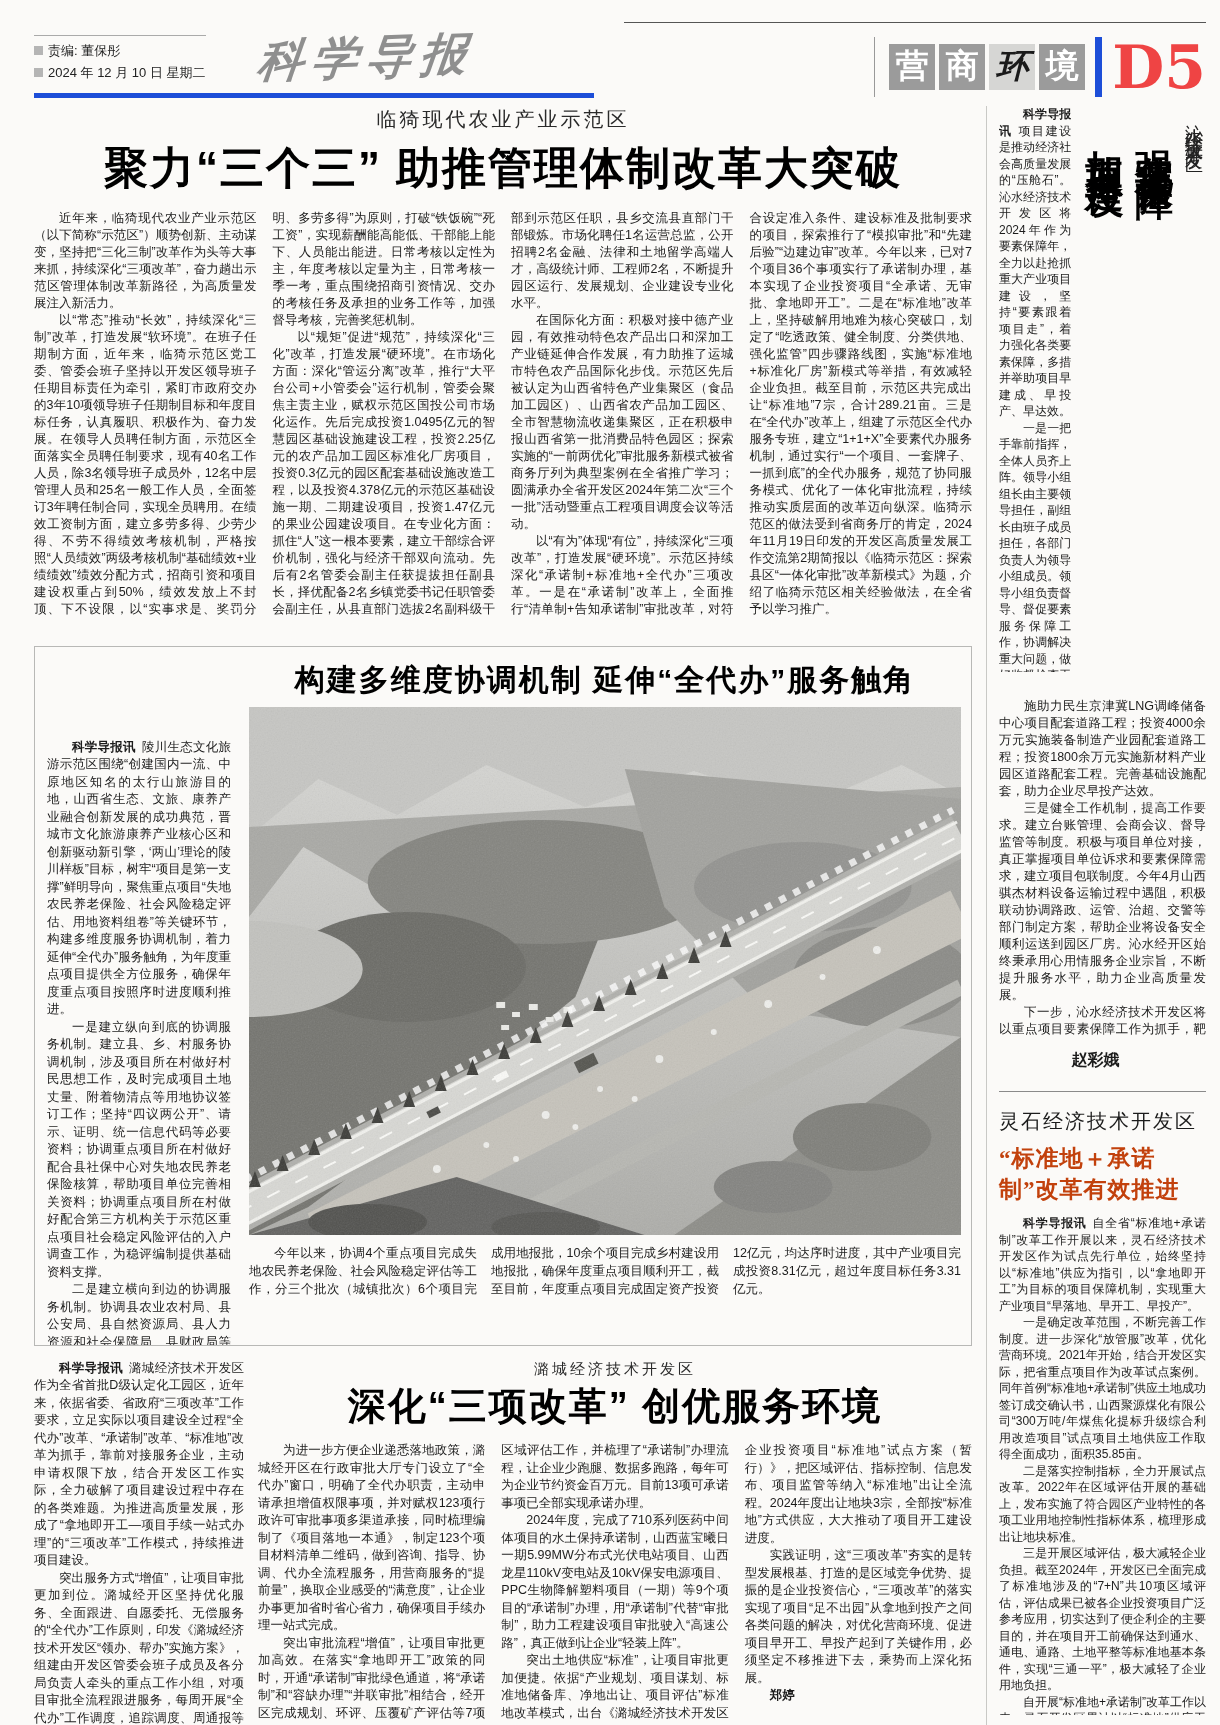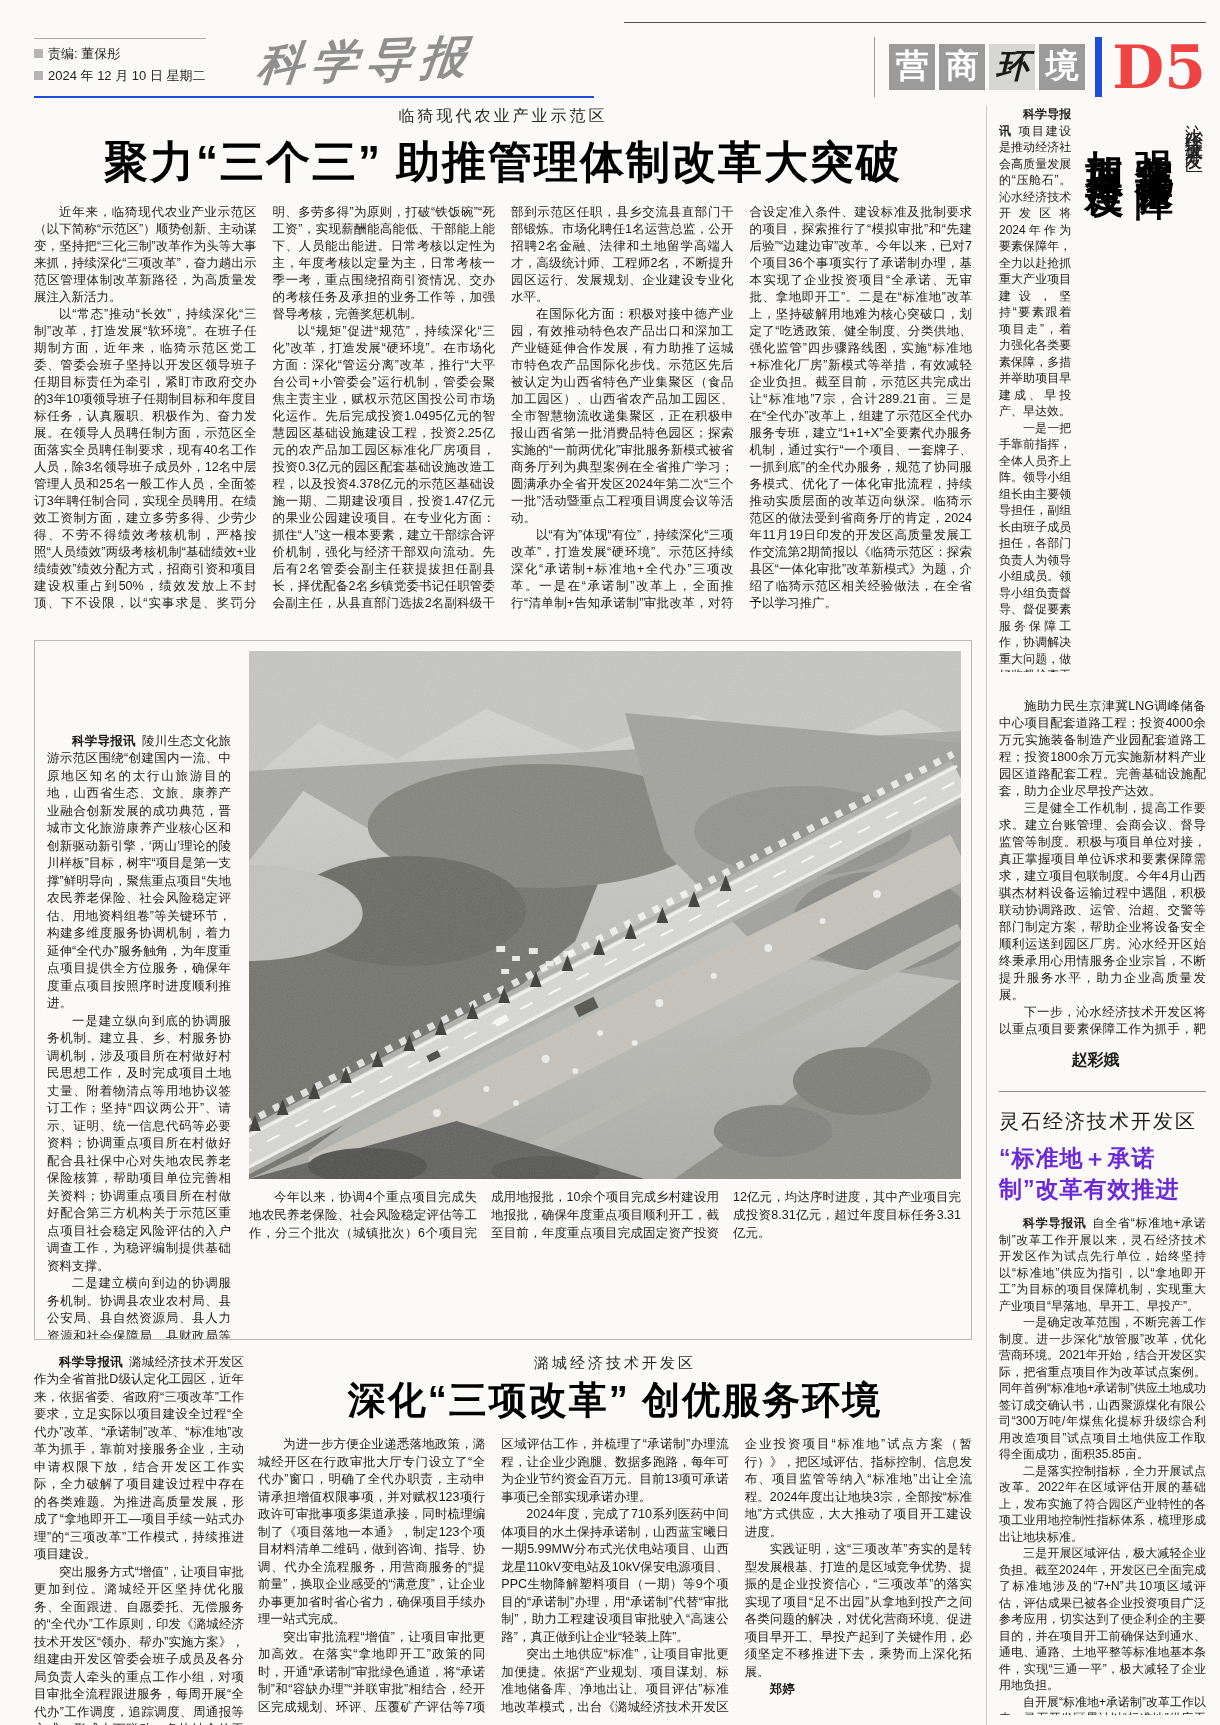--- a/index.html
+++ b/index.html
@@ -1,39 +1,39 @@
 <!DOCTYPE html>
 <html><head>
 <meta charset="utf-8">
 <style>
   html,body{margin:0;padding:0;background:#e8e6e2;}
   .page{position:relative;width:1220px;height:1725px;margin:0 auto;background:#fbfaf8;
         box-sizing:border-box;padding:22px 14px 0 34px;overflow:hidden;
         font-family:"Liberation Sans",sans-serif;color:#1c1c1c;}
   
   .head{display:flex;align-items:flex-end;height:76px;margin-bottom:8px;}
-  .head-left{display:flex;align-items:flex-end;width:560px;border-bottom:2px solid #1d4ed8;padding-bottom:8px;}
+  .head-left{display:flex;align-items:flex-end;width:560px;border-bottom:5px solid #1d4ed8;padding-bottom:8px;}
   .meta{font-size:13px;line-height:1.75;color:#222;white-space:nowrap;border-top:1px solid #aaa;padding-top:4px;}
   .sq{display:inline-block;width:9px;height:9px;background:#b5b5b5;margin-right:5px;}
   .masthead{font-family:"DejaVu Serif",serif;font-style:italic;font-weight:bold;font-size:46px;
             color:#8f8f8f;letter-spacing:8px;margin:0 0 -4px 52px;transform:skewX(-8deg) rotate(-2deg);white-space:nowrap;}
   .head-right{flex:1;display:flex;justify-content:flex-end;align-items:center;border-top:1px solid #555;
               padding-top:12px;margin-left:30px;height:100%;box-sizing:border-box;}
   .blocks{display:flex;align-items:center;border-left:1px solid #999;padding-left:14px;}
   .blk{width:46px;height:46px;background:#9b9b9b;color:#fff;font-weight:bold;font-size:33px;
        display:flex;align-items:center;justify-content:center;margin-right:4px;}
   .blk.callig{background:#d6d6d4;color:#1a1a1a;font-family:"DejaVu Serif",serif;font-style:italic;}
   .pageno{font-family:"DejaVu Serif",serif;font-weight:bold;font-size:60px;color:#ef4444;
           border-left:7px solid #1d4ed8;padding-left:10px;margin-left:6px;line-height:1;}
   
   .content{display:flex;}
   .left-main{width:952px;box-sizing:border-box;padding-right:14px;}
   .right-rail{flex:1;border-left:1px solid #c9c9c6;padding-left:12px;min-width:0;}
   
-  .kicker{text-align:center;font-size:16px;letter-spacing:3px;color:#2a2a2a;}
+  .kicker{text-align:center;font-size:20px;letter-spacing:3px;color:#2a2a2a;}
   .headline{text-align:center;font-weight:900;color:#000000;line-height:1.15;letter-spacing:2px;}
   .body-txt p{margin:0;text-indent:2em;text-align:justify;}
   .lead{margin-right:6px;}
   .byline{font-weight:bold;text-align:center;padding-right:14px;margin:14px 0 0;}
   
   .linyi-head{font-size:44px;margin:10px 0 16px;}
   .linyi-cols{column-count:4;column-gap:16px;height:424px;overflow:hidden;
               font-size:12.5px;line-height:17px;}
   
   .mid-box{margin-top:12px;border:1px solid #b8b8b6;height:700px;display:flex;box-sizing:border-box;background:#fbfaf8;}
@@ -56,21 +56,21 @@
   .vert{writing-mode:vertical-rl;text-orientation:upright;}
   .qin-top{display:flex;height:574px;}
   .qin-text{width:104px;height:566px;overflow:hidden;font-size:12px;line-height:16.5px;}
   .qin-headline{font-weight:900;font-size:38px;color:#000;letter-spacing:6px;line-height:1.3;
                 margin:14px 4px 0 8px;}
   .qin-headline .gap{display:block;height:24px;}
   .qin-kicker{font-size:18px;letter-spacing:4px;color:#222;margin-top:4px;}
   .qin-bottom{margin-top:18px;max-height:338px;overflow:hidden;font-size:12.5px;line-height:17px;}
   .rail-divider{border:none;border-top:1px solid #8a8a8a;margin:20px 0 16px;}
   .ls-kicker{font-size:20px;letter-spacing:2px;}
-  .ls-head{font-size:23px;font-weight:900;letter-spacing:1px;margin:8px 0 10px;color:#6d28d9;}
+  .ls-head{font-size:23px;font-weight:900;letter-spacing:1px;margin:8px 0 10px;color:#c2410c;font-family:Liberation Serif, serif;}
   .ls-body{height:500px;overflow:hidden;font-size:12px;line-height:16.5px;}
 </style>
 </head>
 <body>
 
 <div class="page">
 
   <div class="head">
     <div class="head-left">
       <div class="meta">
@@ -108,20 +108,21 @@
       </section>
 
       <section class="mid-box">
         <div class="mid-left body-txt">
           <p><b class="lead">科学导报讯</b><span>陵川生态文化旅游示范区围绕“创建国内一流、中原地区知名的太行山旅游目的地，山西省生态、文旅、康养产业融合创新发展的成功典范，晋城市文化旅游康养产业核心区和创新驱动新引擎，‘两山’理论的陵川样板”目标，树牢“项目是第一支撑”鲜明导向，聚焦重点项目“失地农民养老保险、社会风险稳定评估、用地资料组卷”等关键环节，构建多维度服务协调机制，着力延伸“全代办”服务触角，为年度重点项目提供全方位服务，确保年度重点项目按照序时进度顺利推进。</span></p>
           <p>一是建立纵向到底的协调服务机制。建立县、乡、村服务协调机制，涉及项目所在村做好村民思想工作，及时完成项目土地丈量、附着物清点等用地协议签订工作；坚持“四议两公开”、请示、证明、统一信息代码等必要资料；协调重点项目所在村做好配合县社保中心对失地农民养老保险核算，帮助项目单位完善相关资料；协调重点项目所在村做好配合第三方机构关于示范区重点项目社会稳定风险评估的入户调查工作，为稳评编制提供基础资料支撑。</p>
           <p>二是建立横向到边的协调服务机制。协调县农业农村局、县公安局、县自然资源局、县人力资源和社会保障局、县财政局等做好《陵川县被征地农民基本养老保险补贴申请表》《山西省被征地农民社会保障落实情况审核表》审核工作；协调县政法委及时组织抽取专家并组织做好年度重点项目的社会风险稳定评审、备案工作；协调县自然资源局、县林业局、县水务局、县文物局以及县环保局开展保护地核查并出具相关意见。</p>
 
         </div>
         <div class="mid-right">
+          <h2 class="headline mid-head">构建多维度协调机制   延伸“全代办”服务触角</h2>
 
           <svg class="photo" viewBox="0 0 720 528" preserveAspectRatio="none">
             <defs>
               <linearGradient id="sky" x1="0" y1="0" x2="0" y2="1">
                 <stop offset="0" stop-color="#d9d9d6"></stop>
                   <stop offset="1" stop-color="#adada9"></stop>
               </linearGradient>
               <filter id="grain">
                   <feTurbulence type="fractalNoise" baseFrequency="0.7" numOctaves="2"></feTurbulence>
                   <feColorMatrix type="saturate" values="0"></feColorMatrix>

